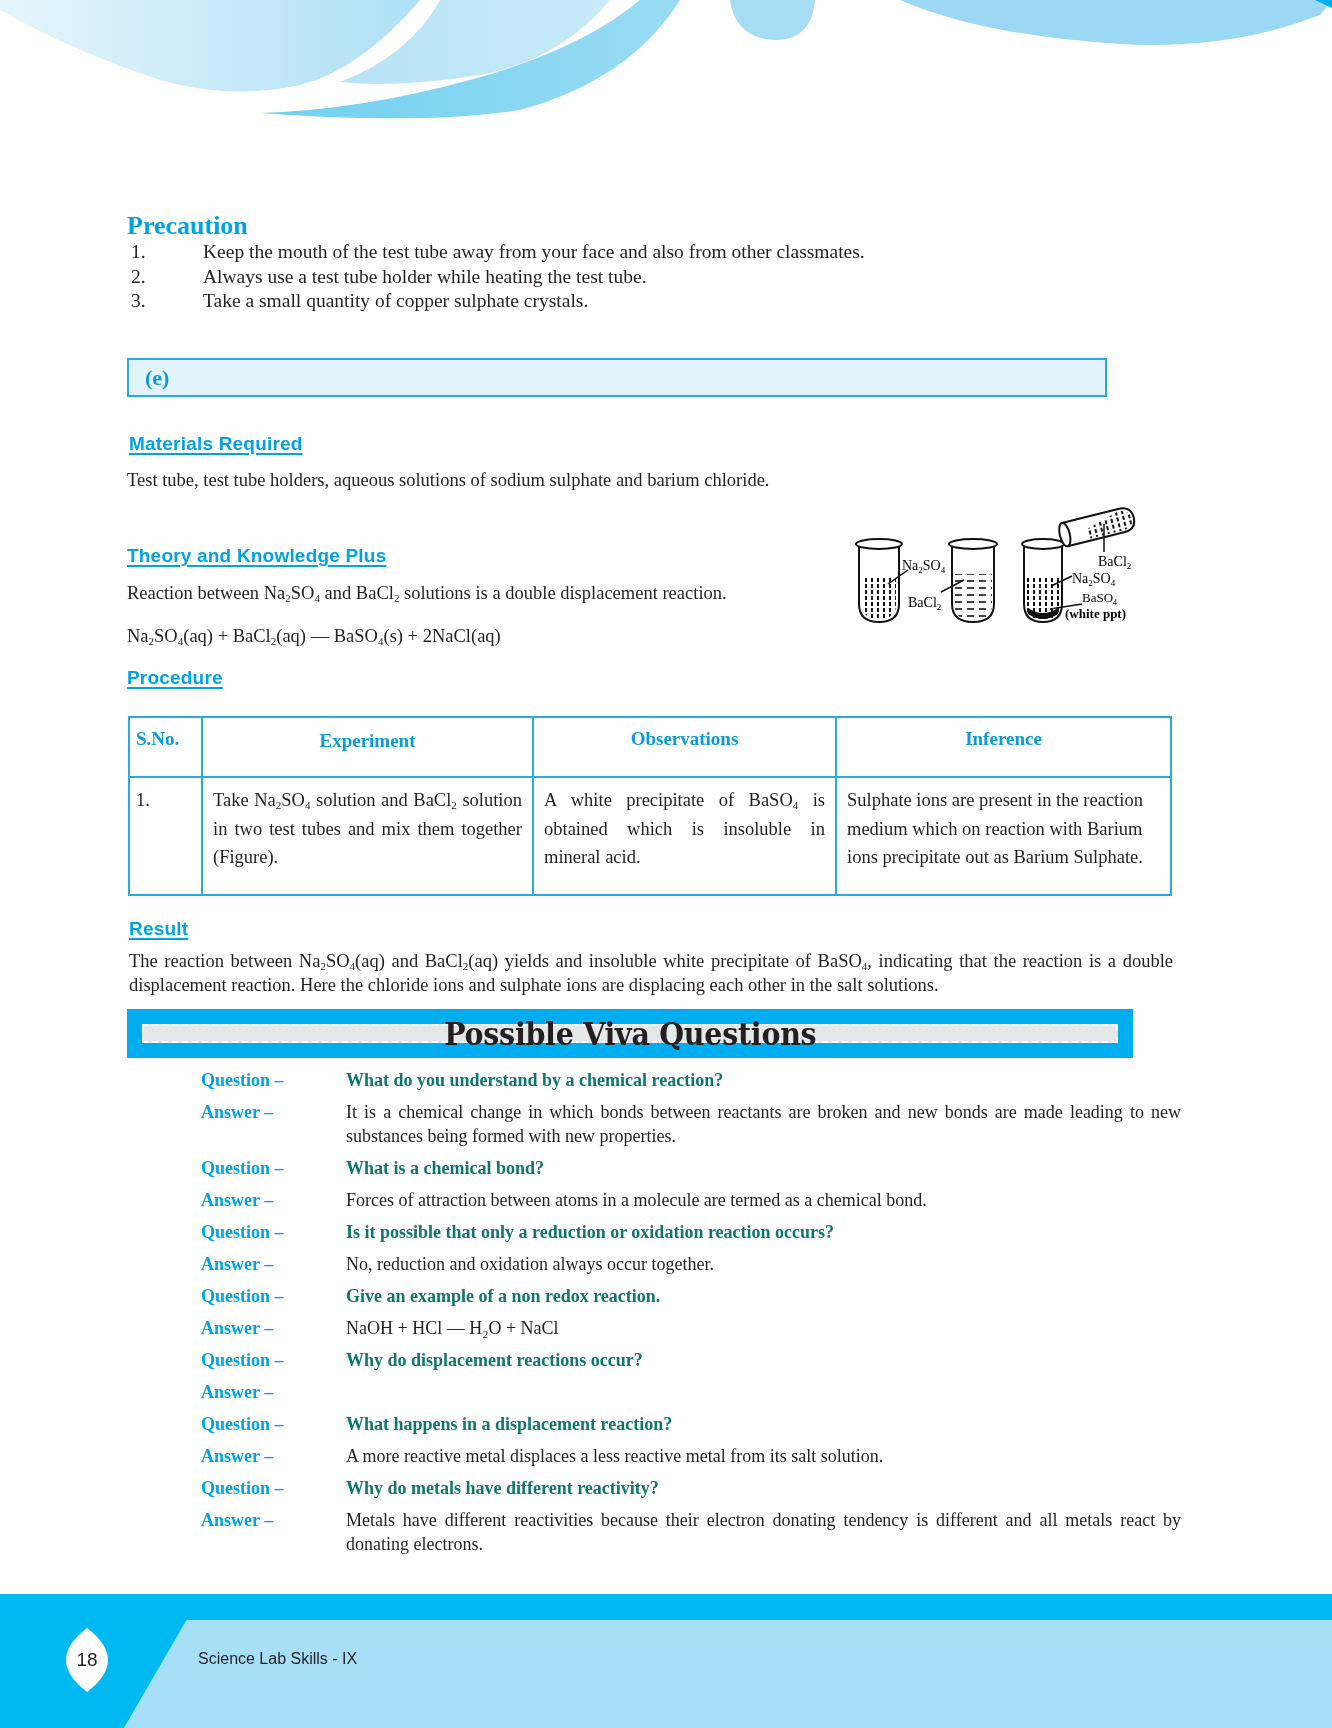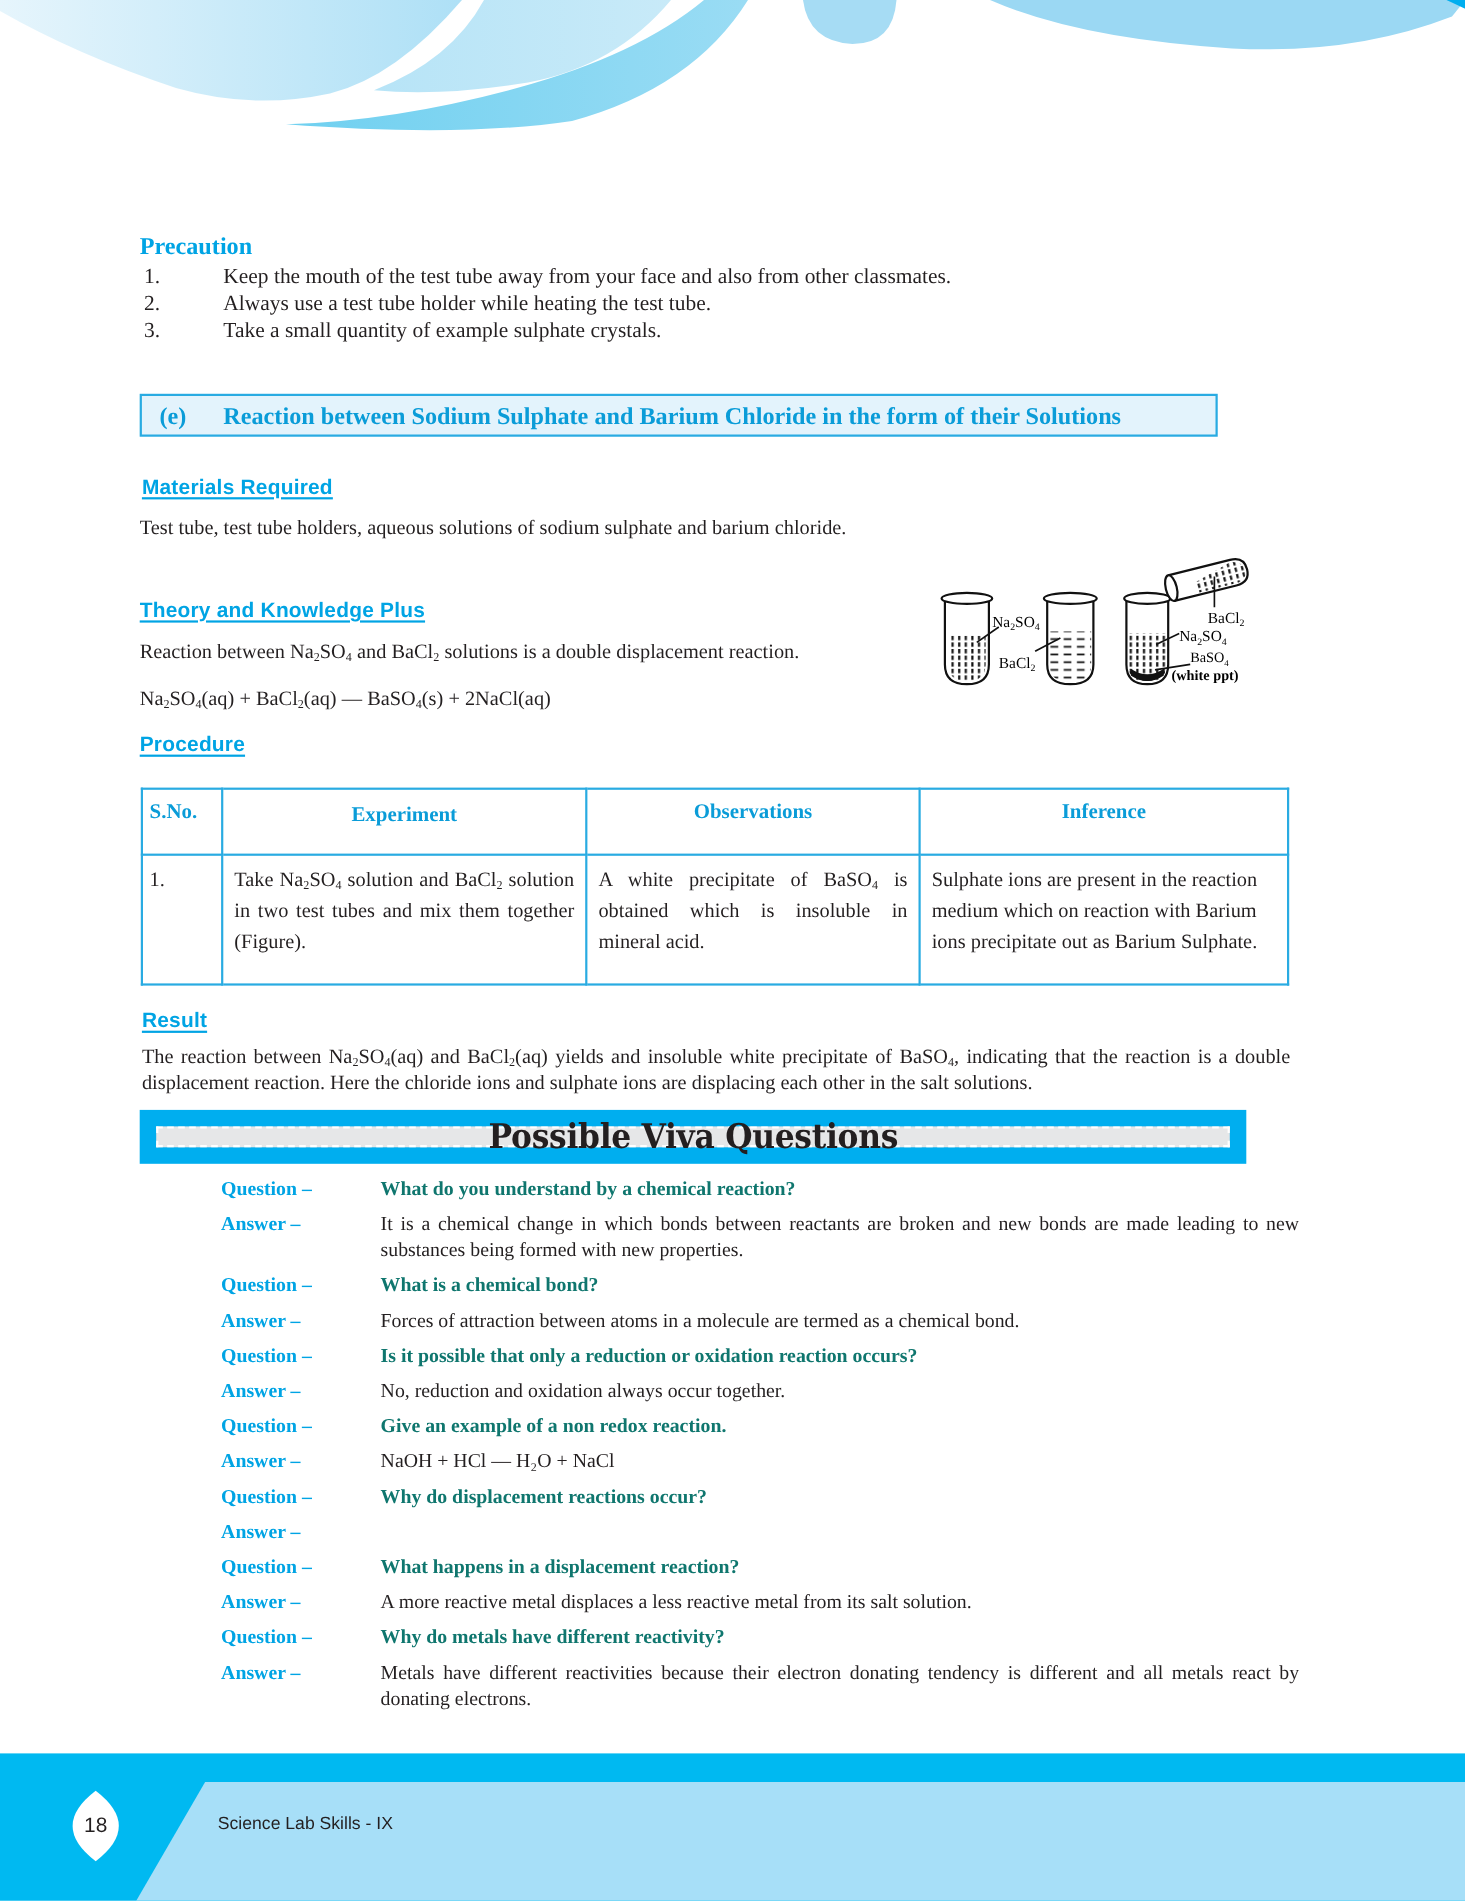--- a/index.html
+++ b/index.html
@@ -1,21 +1,21 @@
 <!DOCTYPE html>
 <html><head>
 <meta charset="utf-8">
 <style>
   * { box-sizing: border-box; margin: 0; padding: 0; }
   html, body { width: 1332px; height: 1728px; background: #ffffff; overflow: hidden; }
   body { position: relative; font-family: "Liberation Serif", "DejaVu Serif", serif; color: #231f20; }
 
   .top-deco { position: absolute; left: 0; top: 0; width: 1332px; height: 130px; }
 
-  .precaution-title { position: absolute; left: 127px; top: 211px; font-size: 22px; font-weight: bold; color: #00a4e4; }
+  .precaution-title { position: absolute; left: 127px; top: 211px; font-size: 26px; font-weight: bold; color: #00a4e4; }
   .plist { position: absolute; left: 131px; top: 240px; width: 1000px; font-size: 19.5px; line-height: 24.5px; }
   .plist .row { display: flex; }
   .plist .num { width: 72px; }
 
   .exp-box { position: absolute; left: 127px; top: 358px; width: 980px; height: 39px; border: 2px solid #29abe2; background: #e3f3fc; display: flex; align-items: center; padding-left: 16px; font-size: 22px; font-weight: bold; color: #0a9cd8; }
   .exp-box .tag { width: 58px; }
 
   .sec-head { position: absolute; font-family: "Liberation Sans", "DejaVu Sans", sans-serif; font-weight: bold; font-size: 19px; color: #00a4e4; text-decoration: underline; text-decoration-thickness: 2px; text-underline-offset: 3px; letter-spacing: 0.2px; }
   .body-text { position: absolute; font-size: 18.5px; line-height: 24px; }
   sub { font-size: 11px; vertical-align: -3px; line-height: 0; }
@@ -81,27 +81,26 @@
   <div class="row">
     <span class="num">1.</span>
     <span>Keep the mouth of the test tube away from your face and also from other classmates.</span>
   </div>
   <div class="row">
     <span class="num">2.</span>
     <span>Always use a test tube holder while heating the test tube.</span>
   </div>
   <div class="row">
     <span class="num">3.</span>
-    <span>Take a small quantity of example sulphate crystals.</span>
+    <span>Take a small quantity of copper sulphate crystals.</span>
   </div>
 </div>
 
 <div class="exp-box">
   <span class="tag">(e)</span>
-  <span>Reaction between Sodium Sulphate and Barium Chloride in the form of their Solutions</span>
 </div>
 
 <div class="sec-head" style="left:129px; top:433px;">Materials Required</div>
 <div class="body-text" style="left:127px; top:468px;">Test tube, test tube holders, aqueous solutions of sodium sulphate and barium chloride.</div>
 
 <div class="sec-head" style="left:127px; top:545px;">Theory and Knowledge Plus</div>
 <div class="body-text" style="left:127px; top:581px;">
   <span>Reaction between Na</span><sub>2</sub><span>SO</span><sub>4</sub><span> and BaCl</span><sub>2</sub><span> solutions is a double displacement reaction.</span>
 </div>
 <div class="body-text" style="left:127px; top:624px;">

